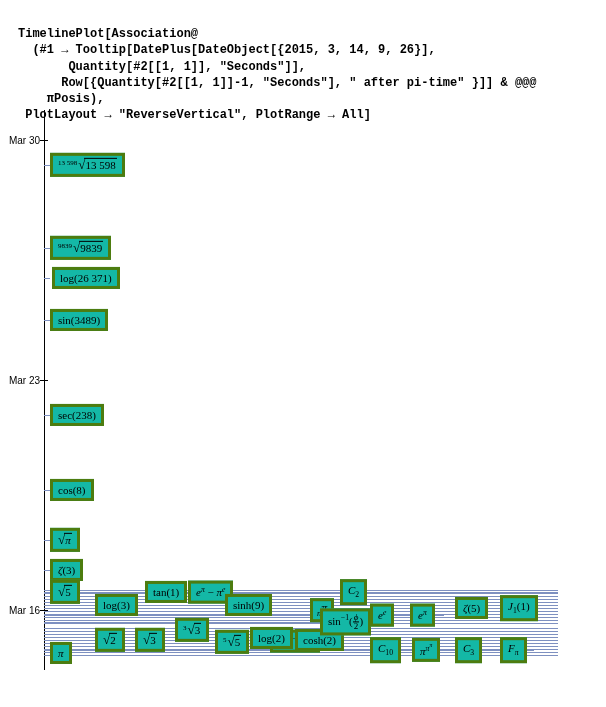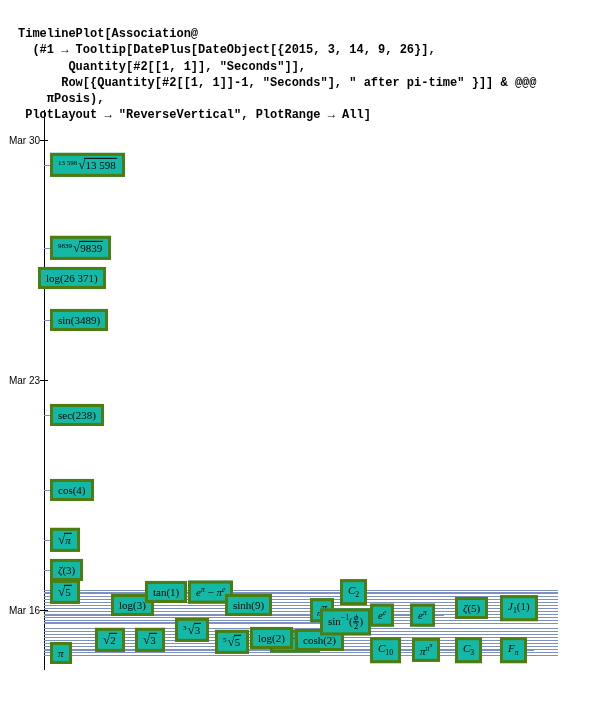--- a/index.html
+++ b/index.html
@@ -186,42 +186,42 @@
             <span class="surrogate">√</span>
             <span class="rad">13 598</span>
           </span></div>
         <div class="line" style="left: 44px; top: 138px; width: 6px;"></div>
         <div class="node" style="left: 50px; top: 138px;"><span class="root">
             <span class="idx">9839</span>
             <span class="surrogate">√</span>
             <span class="rad">9839</span>
           </span></div>
         <div class="line" style="left: 44px; top: 168px; width: 6px;"></div>
-        <div class="node" style="left: 38px; top: 168px;">log(26 371)</div>
+        <div class="node" style="left: 52px; top: 168px;">log(26 371)</div>
         <div class="line" style="left: 44px; top: 210px; width: 6px;"></div>
         <div class="node" style="left: 50px; top: 210px;">sin(3489)</div>
         <div class="line" style="left: 44px; top: 305px; width: 6px;"></div>
         <div class="node" style="left: 50px; top: 305px;">sec(238)</div>
         <div class="line" style="left: 44px; top: 380px; width: 6px;"></div>
-        <div class="node" style="left: 50px; top: 380px;">cos(4)</div>
+        <div class="node" style="left: 50px; top: 380px;">cos(8)</div>
         <div class="line" style="left: 44px; top: 430px; width: 6px;"></div>
         <div class="node" style="left: 50px; top: 430px;"><span class="root">
             <span class="surrogate">√</span>
             <span class="rad italic">π</span>
           </span></div>
         <div class="line" style="left: 44px; top: 460px; width: 6px;"></div>
         <div class="node" style="left: 50px; top: 460px;"><span class="italic">ζ</span>(3)</div>
       </div>
 
     <div id="bottom-container">
         <div class="node" style="left: 50px; top: 482px;"><span class="root">
             <span class="surrogate">√</span>
             <span class="rad">5</span>
           </span></div>
-        <div class="node" style="left: 95px; top: 495px; margin-left: 16px;">log(3)</div>
+        <div class="node" style="left: 95px; top: 495px;">log(3)</div>
         <div class="node" style="left: 145px; top: 482px;">tan(1)</div>
         <div class="node" style="left: 188px; top: 482px;"><span class="italic">e</span><sup><span class="italic">π</span></sup> − <span class="italic">π</span><sup><span class="italic">e</span></sup></div>
         <div class="node" style="left: 225px; top: 495px;">sinh(9)</div>
         <div class="node" style="left: 270px; top: 495px; margin-top: 36px;">tan<sup>−1</sup>(<span class="italic">e</span>)</div>
         <div class="node small" style="left: 310px; top: 500px;"><span class="italic"><sub>n</sub>π</span></div>
         <div class="node" style="left: 340px; top: 482px;"><span class="italic">C</span><sub>2</sub></div>
         <div class="node" style="left: 560px; top: 482px;"><span class="italic">e</span><sup><span class="italic">e</span><sup><span class="italic">e</span></sup></sup></div>
         <div class="node" style="left: 50px; top: 543px;"><span class="italic">π</span></div>
         <div class="node" style="left: 95px; top: 530px;"><span class="root">
             <span class="surrogate">√</span>

